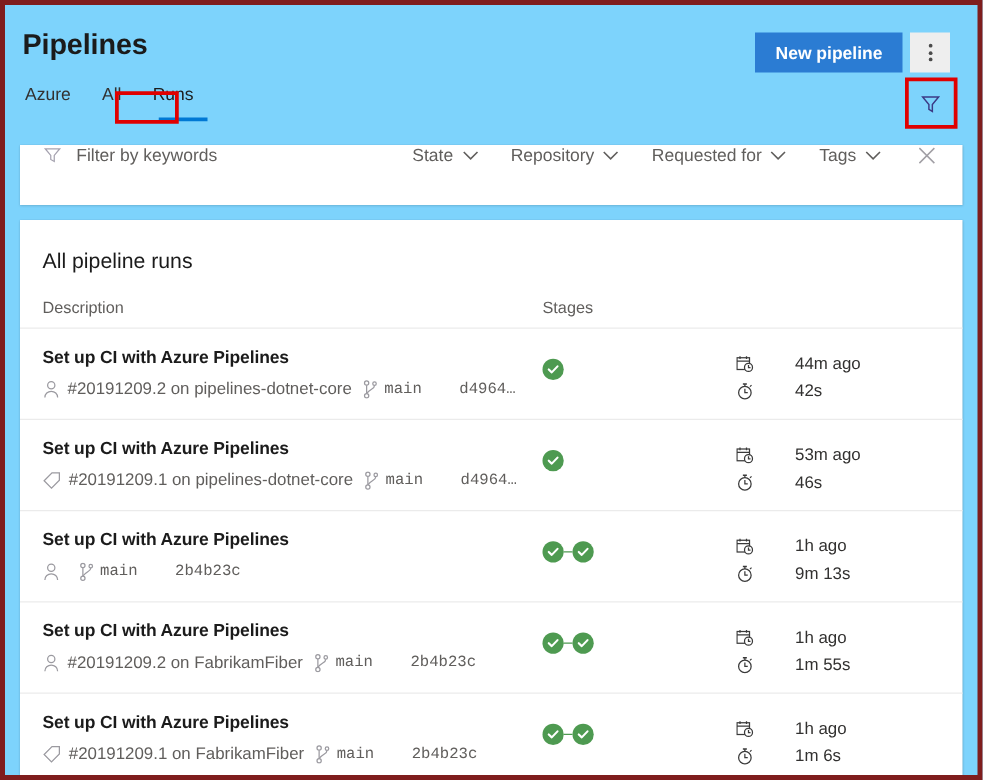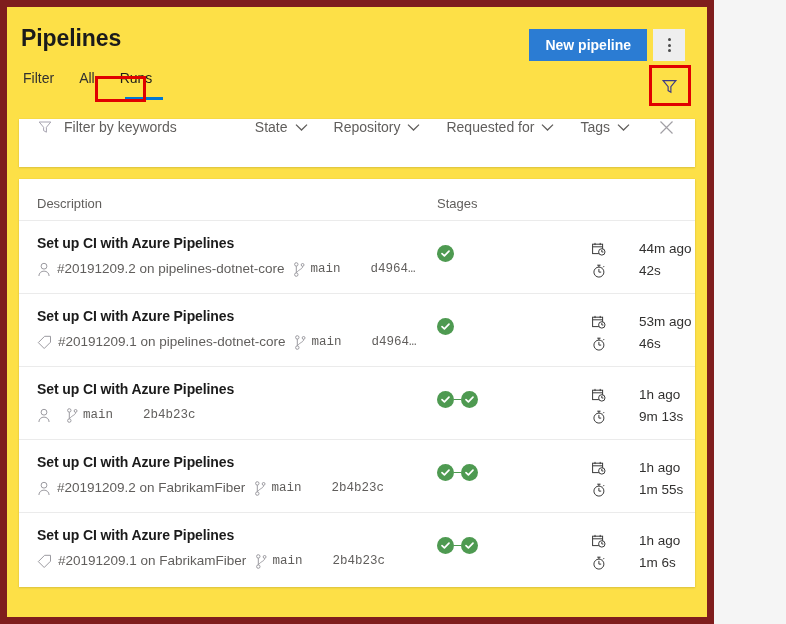--- a/index.html
+++ b/index.html
@@ -7,24 +7,24 @@
   body {
     width: 786px;
     height: 624px;
     font-family: "Liberation Sans", sans-serif;
     background: #f5f5f5;
     overflow: hidden;
   }
 
   #app {
     position: relative;
-    width: 714px;
+    width: 786px;
     height: 624px;
-    background: #fde047;
-    border: 7px solid #7f1d1d;
+    background: #7dd3fc;
+    border: 4px solid #7f1d1d;
     overflow: hidden;
   }
 
   
   .header {
     position: relative;
     padding: 16px 20px 0 12px;
     height: 110px;
   }
 
@@ -318,21 +318,21 @@
 </head>
 <body>
 
 <div id="app">
 
   <div class="header">
     <div class="page-title">Pipelines</div>
 
     <div class="tabs">
       <div class="tab">
-        <span>Filter</span>
+        <span>Azure</span>
       </div>
       <div class="tab">
         <span>All</span>
       </div>
       <div class="tab active">
         <span>Runs</span>
         <span class="tab-underline"></span>
       </div>
     </div>
 
@@ -400,20 +400,21 @@
     </div>
 
     <div class="filter-clear">
       <svg width="17" height="17" viewBox="0 0 17 17">
         <path d="M2.5 2.5L14.5 14.5M14.5 2.5L2.5 14.5" stroke="#a19fa5" stroke-width="1.2" fill="none"></path>
       </svg>
     </div>
   </div>
 
   <div class="card runs-card">
+    <div class="runs-title">All pipeline runs</div>
 
     <div class="col-headers">
       <div class="col-desc">Description</div>
       <div class="col-stages">Stages</div>
     </div>
 
     <div id="rows-container">
         <div class="run-row">
     <div class="run-desc">
       <div class="run-name">Set up CI with Azure Pipelines</div>

